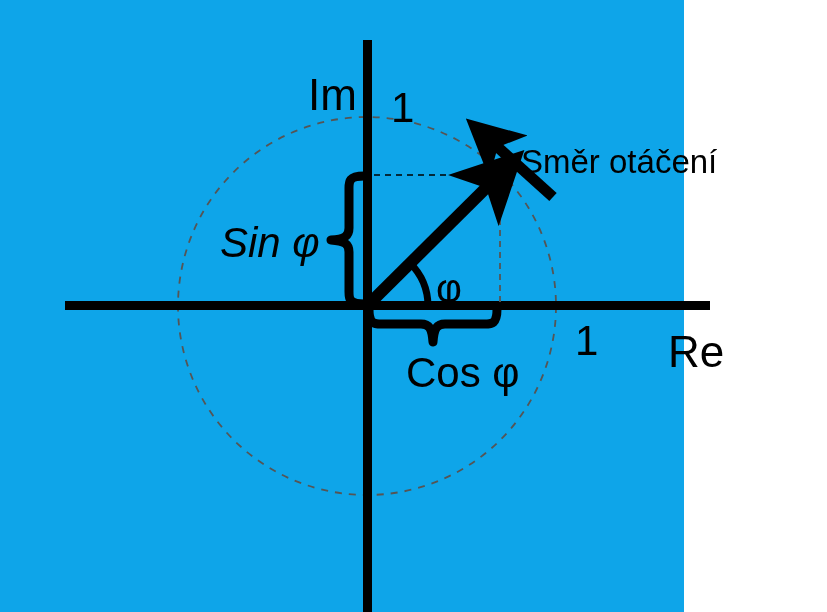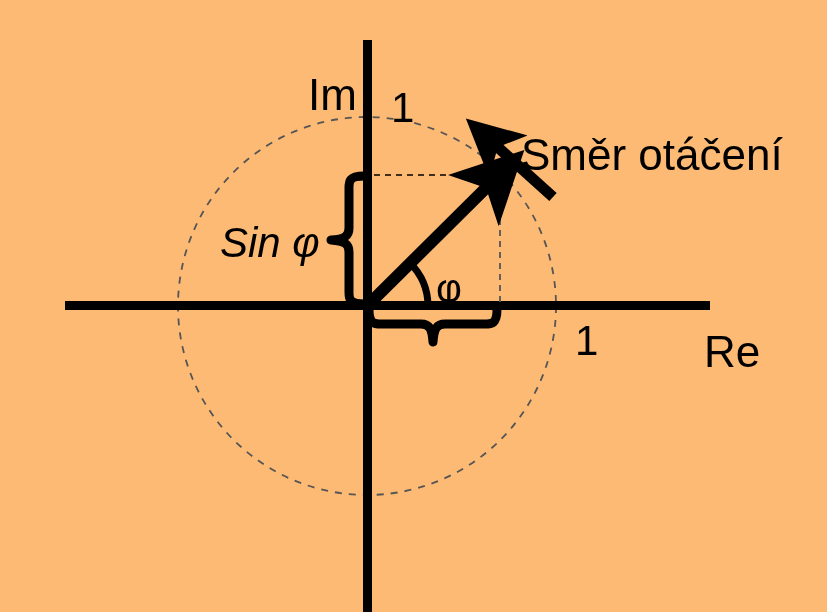--- a/index.html
+++ b/index.html
@@ -10,23 +10,23 @@
   }
   body {
     width: 827px;
     height: 612px;
     overflow: hidden;
     font-family: "Liberation Sans", sans-serif;
     color: #000000;
   }
   #diagram-root {
     position: relative;
-    width: 827px;
+    width: 684px;
     height: 612px;
-    background: #fdba74;
+    background: #0ea5e9;
   }
   svg#diagram-svg {
     position: absolute;
     left: 0;
     top: 0;
     width: 827px;
     height: 612px;
     display: block;
   }
   .lbl {
@@ -37,22 +37,22 @@
     white-space: nowrap;
     line-height: 1;
     user-select: none;
   }
   #label-im      { left: 308px; top: 73px;  font-size: 44px; }
   #label-one-im  { left: 391px; top: 87px;  font-size: 42px; }
   #label-sin     { left: 220px; top: 222px; font-size: 42px; font-style: italic; }
   #label-phi     { left: 436px; top: 268px; font-size: 40px; }
   #label-cos     { left: 406px; top: 352px; font-size: 42px; }
   #label-one-re  { left: 575px; top: 320px; font-size: 42px; }
-  #label-re      { left: 668px; top: 330px; font-size: 44px; margin-left: 36px; }
-  #label-smer    { left: 521px; top: 133px; font-size: 44px; }
+  #label-re      { left: 668px; top: 330px; font-size: 44px; }
+  #label-smer    { left: 521px; top: 145px; font-size: 33px; }
 </style>
 </head>
 <body>
 
 <div id="diagram-root">
 
   <svg id="diagram-svg" viewBox="0 0 827 612">
 
     <defs>
       <marker id="vec-head" markerWidth="6" markerHeight="6" refX="2.2" refY="3" orient="auto" markerUnits="strokeWidth">
@@ -98,20 +98,21 @@
   </svg>
 
   <div class="lbl" id="label-im">Im</div>
 
   <div class="lbl" id="label-one-im">1</div>
 
   <div class="lbl" id="label-sin">Sin φ</div>
 
   <div class="lbl" id="label-phi">φ</div>
 
+  <div class="lbl" id="label-cos">Cos φ</div>
 
   <div class="lbl" id="label-one-re">1</div>
 
   <div class="lbl" id="label-re">Re</div>
 
   <div class="lbl" id="label-smer">Směr otáčení</div>
 
 </div>
 
 </body></html>

